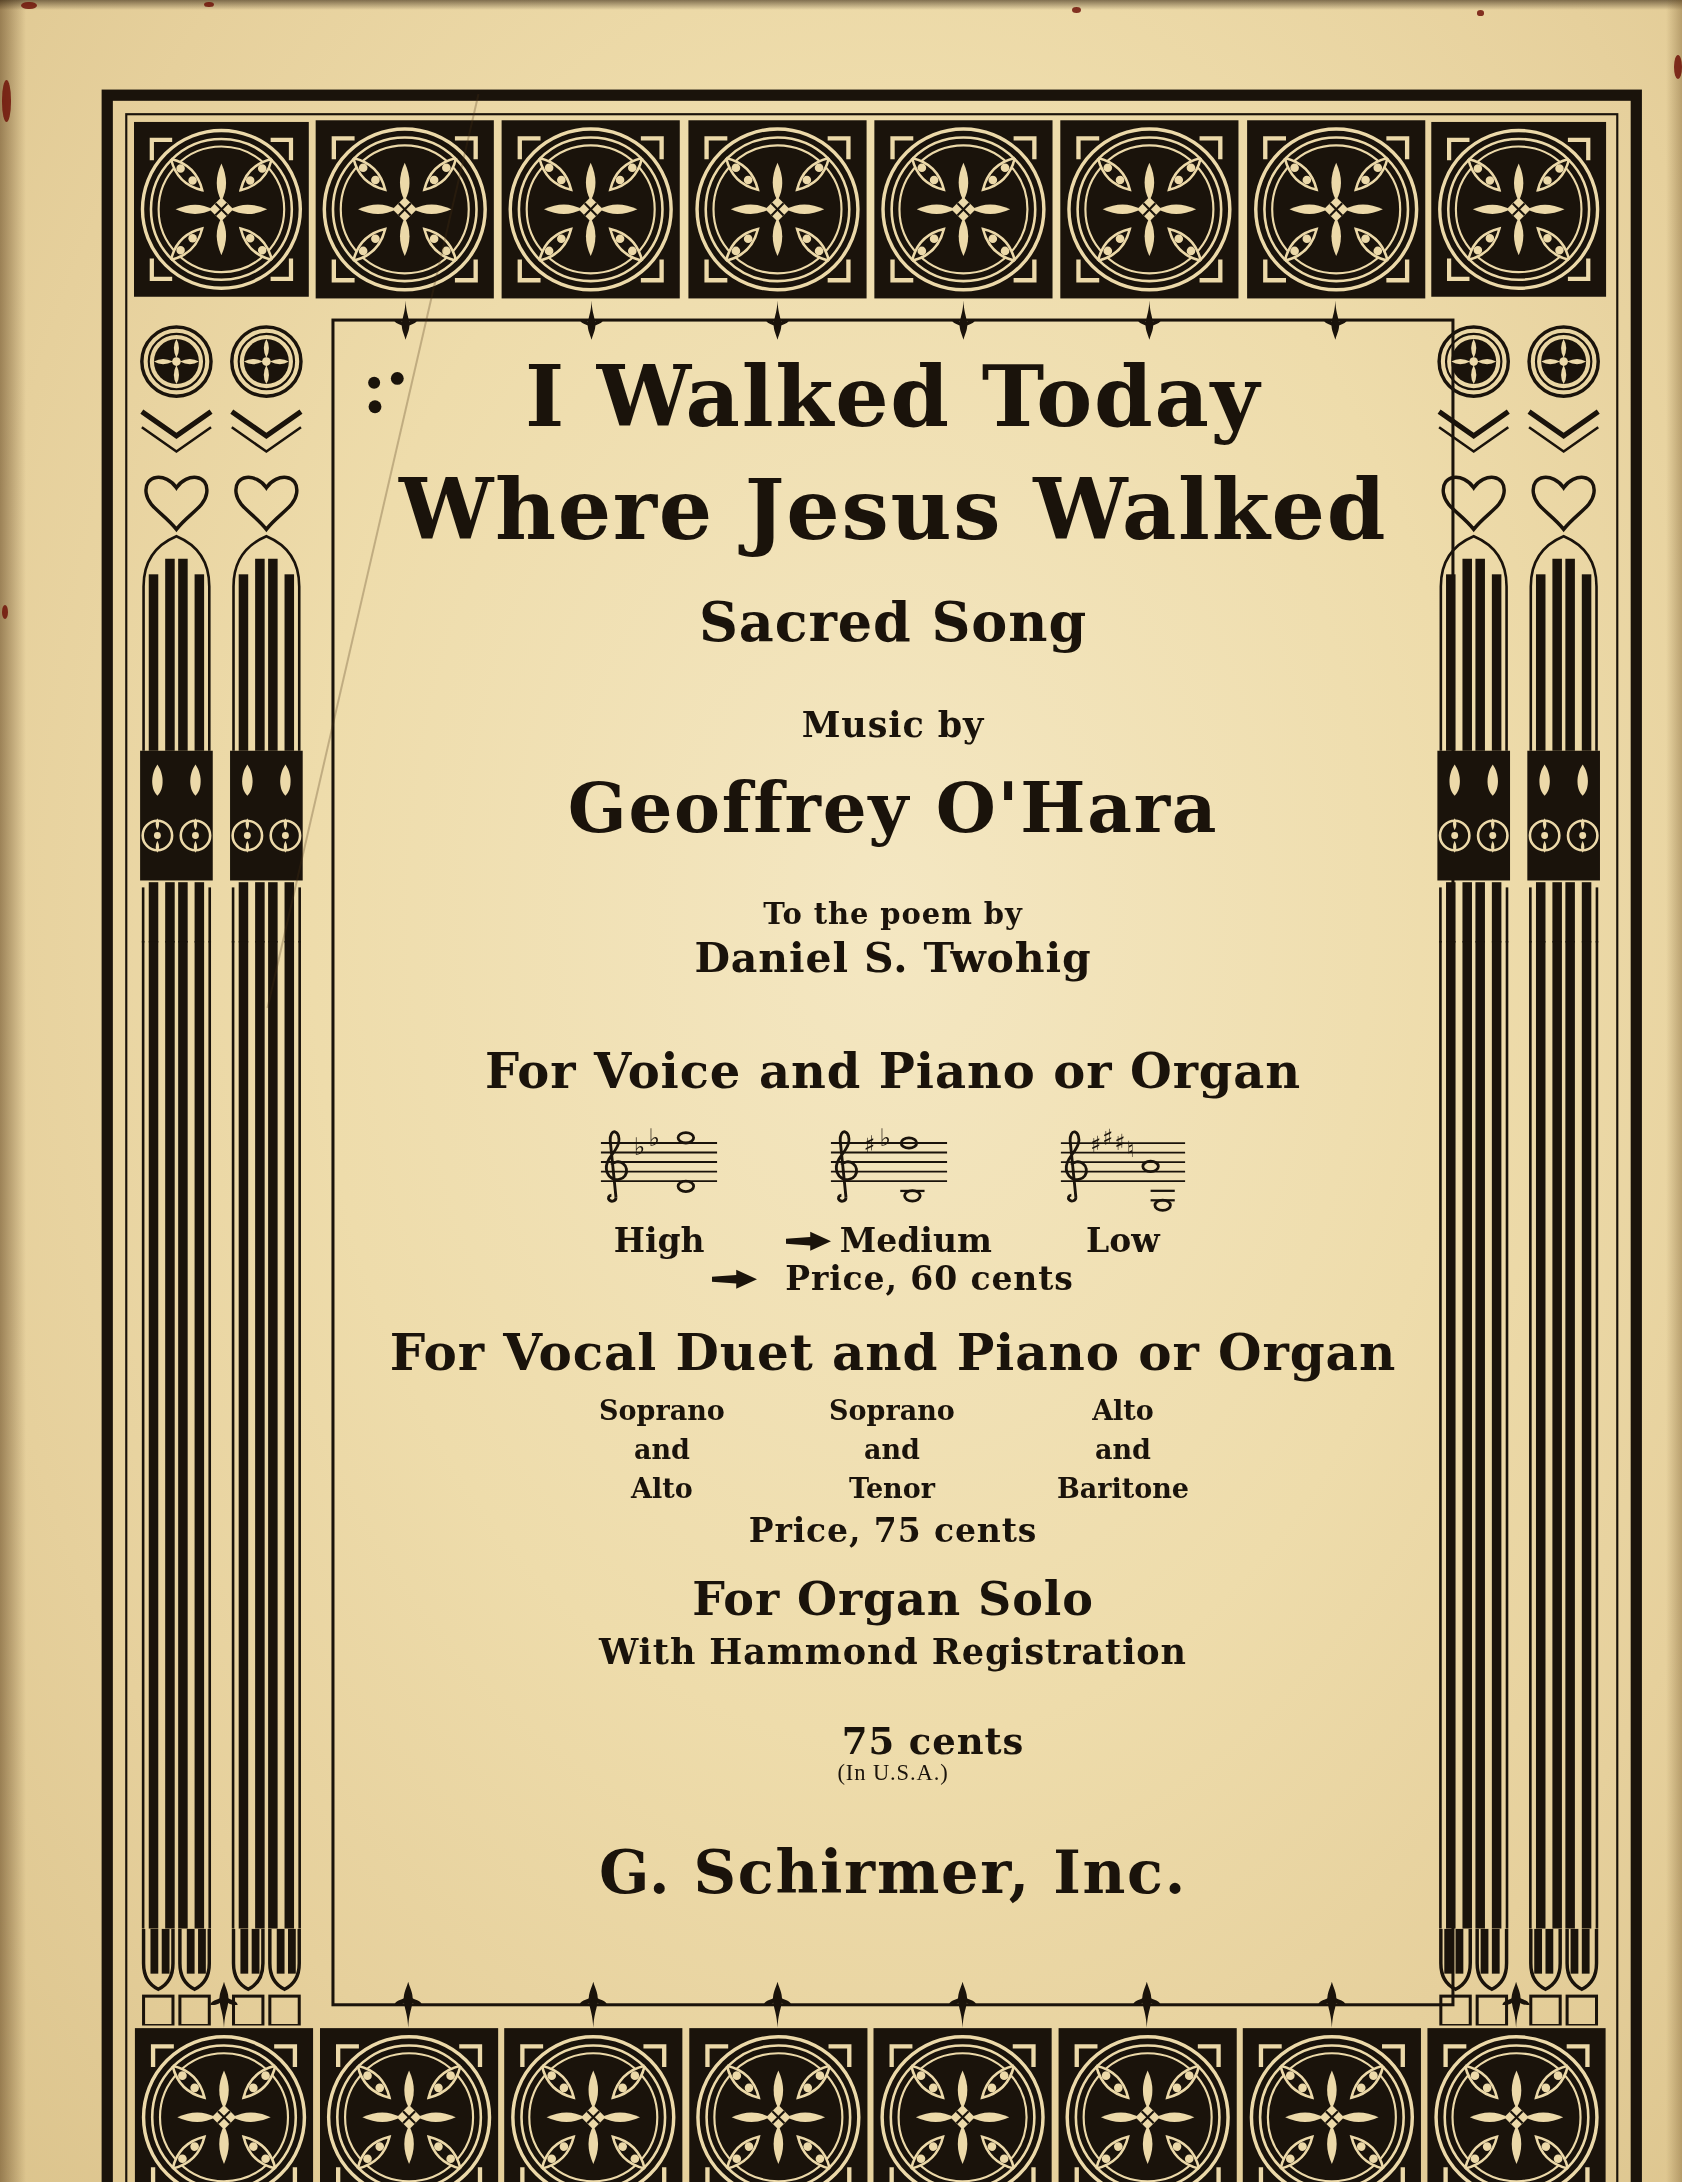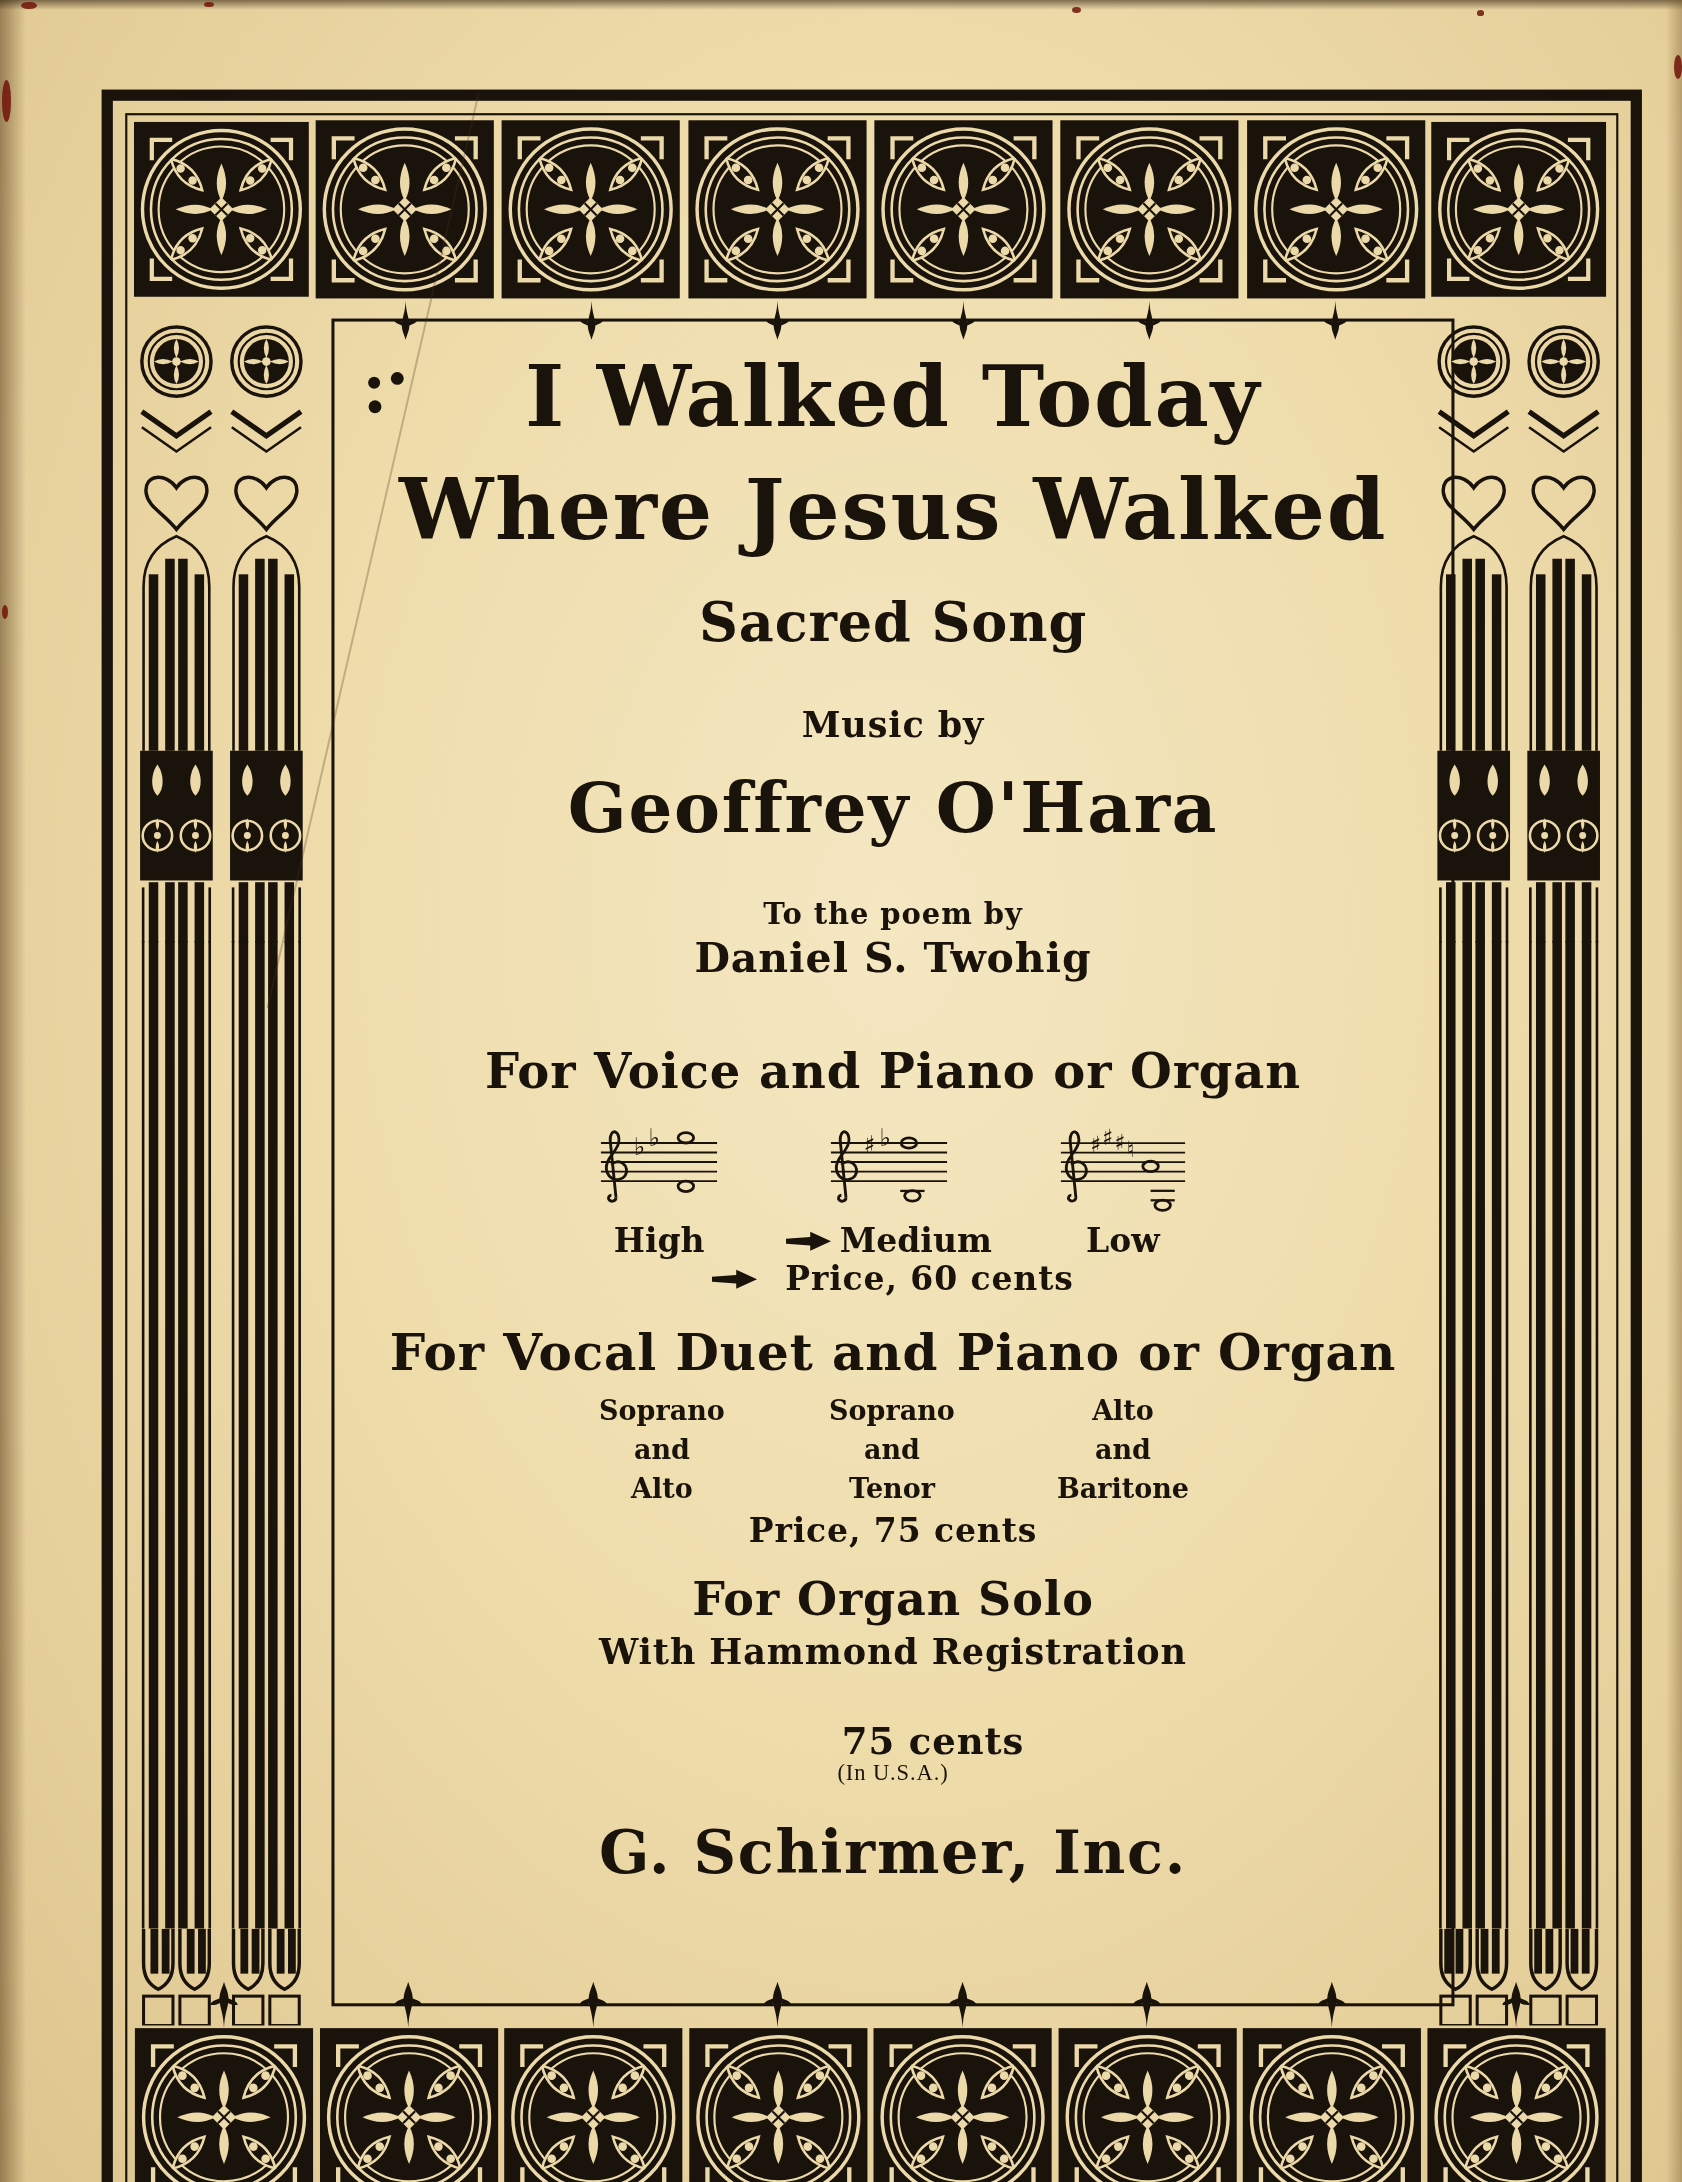--- a/index.html
+++ b/index.html
@@ -27,21 +27,21 @@
   .t-composer{font-size:69px;letter-spacing:1.7px;}
   .t-poemlbl{font-size:29px;}
   .t-poet{font-size:41px;}
   .t-h1{font-size:48px;}
   .t-h2{font-size:50px;}
   .t-h3{font-size:46px;}
   .t-hammond{font-size:35px;}
   .t-price{font-size:33px;}
   .t-cents{font-size:37px;padding-left:40px;}
   .t-usa{font-size:22.5px;font-weight:normal;letter-spacing:0.9px;font-family:"Liberation Serif",serif;}
-  .t-pub{font-size:59px;letter-spacing:1.7px;}
+  .t-pub{font-size:59px;letter-spacing:1.7px;margin-top:20px;}
   .t-city{font-size:39px;}
   .row{display:flex;justify-content:center;align-items:flex-start;}
   .stavesrow{gap:62px;}
   .stafffig{display:flex;flex-direction:column;align-items:center;gap:1.7px;}
   .stafflabel{font-size:33px;font-weight:bold;display:flex;align-items:center;gap:8.6px;}
   .combosrow{gap:100px;}
   .combo{font-size:27px;font-weight:bold;line-height:1.45;min-width:130px;}
   .pricerow{display:flex;justify-content:center;align-items:center;gap:28px;}
   .arrow{width:45px;height:22.5px;flex:0 0 auto;}
   .dots{position:absolute;left:363px;top:367px;width:48px;height:52px;}

